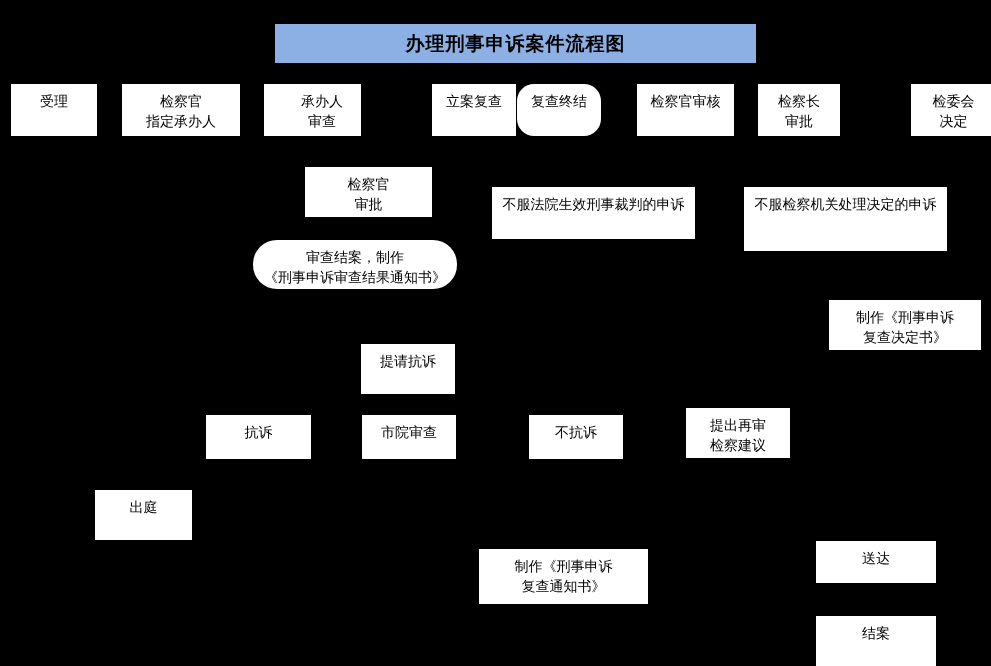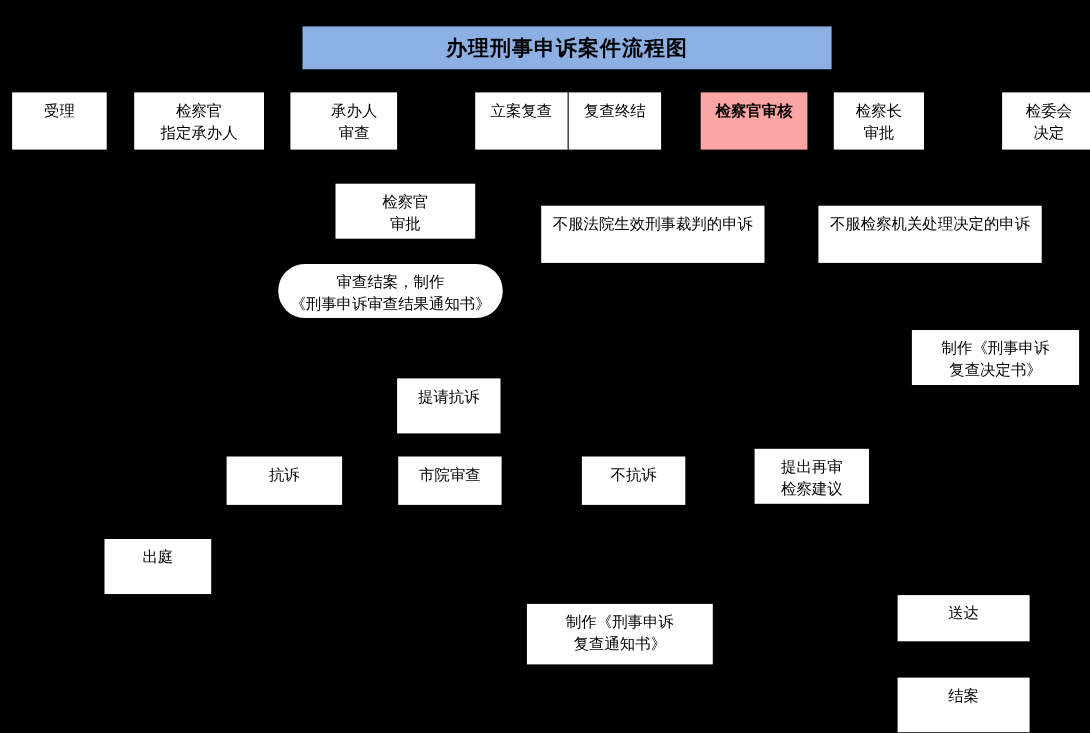--- a/index.html
+++ b/index.html
@@ -62,42 +62,42 @@
         <span class="line">检察官</span>
         <span class="line">指定承办人</span>
       </div>
       <div class="node" style="left: 264px; top: 84px; width: 97px; height: 52px; background: rgb(255, 255, 255); color: rgb(0, 0, 0); padding-left: 19px;">
         <span class="line">承办人</span>
         <span class="line">审查</span>
       </div>
       <div class="node" style="left: 396px; top: 84px; width: 84px; height: 52px; background: rgb(255, 255, 255); color: #000000; margin-left: 36px;">
         <span class="line">立案复查</span>
       </div>
-      <div class="node" style="left: 517px; top: 84px; width: 84px; height: 52px; background: rgb(255, 255, 255); color: rgb(0, 0, 0);">
+      <div class="node" style="left: 517px; top: 84px; width: 84px; height: 52px; background: rgb(255, 255, 255); color: rgb(0, 0, 0); border-radius: 17px;">
         <span class="line">复查终结</span>
       </div>
-      <div class="node" style="left: 637px; top: 84px; width: 97px; height: 52px; background: #fca5a5; color: rgb(0, 0, 0); font-weight: bold;">
+      <div class="node" style="left: 637px; top: 84px; width: 97px; height: 52px; background: #ffffff; color: rgb(0, 0, 0);">
         <span class="line">检察官审核</span>
       </div>
       <div class="node" style="left: 758px; top: 84px; width: 82px; height: 52px; background: rgb(255, 255, 255); color: rgb(0, 0, 0);">
         <span class="line">检察长</span>
         <span class="line">审批</span>
       </div>
       <div class="node" style="left: 876px; top: 84px; width: 85px; height: 52px; background: rgb(255, 255, 255); color: rgb(0, 0, 0); margin-left: 35px;">
         <span class="line">检委会</span>
         <span class="line">决定</span>
       </div>
       <div class="node" style="left: 305px; top: 167px; width: 127px; height: 50px; background: rgb(255, 255, 255); color: rgb(0, 0, 0);">
         <span class="line">检察官</span>
         <span class="line">审批</span>
       </div>
       <div class="node" style="left: 492px; top: 187px; width: 203px; height: 52px; background: rgb(255, 255, 255); color: rgb(0, 0, 0);">
         <span class="line">不服法院生效刑事裁判的申诉</span>
       </div>
-      <div class="node" style="left: 744px; top: 187px; width: 203px; height: 52px; background: rgb(255, 255, 255); color: rgb(0, 0, 0);">
+      <div class="node" style="left: 744px; top: 187px; width: 203px; height: 64px; background: rgb(255, 255, 255); color: rgb(0, 0, 0);">
         <span class="line">不服检察机关处理决定的申诉</span>
       </div>
       <div class="node" style="left: 253px; top: 240px; width: 204px; height: 49px; background: rgb(255, 255, 255); color: rgb(0, 0, 0); border-radius: 24px;">
         <span class="line">审查结案，制作</span>
         <span class="line">《刑事申诉审查结果通知书》</span>
       </div>
       <div class="node" style="left: 829px; top: 300px; width: 152px; height: 50px; background: rgb(255, 255, 255); color: rgb(0, 0, 0);">
         <span class="line">制作《刑事申诉</span>
         <span class="line">复查决定书》</span>
       </div>

